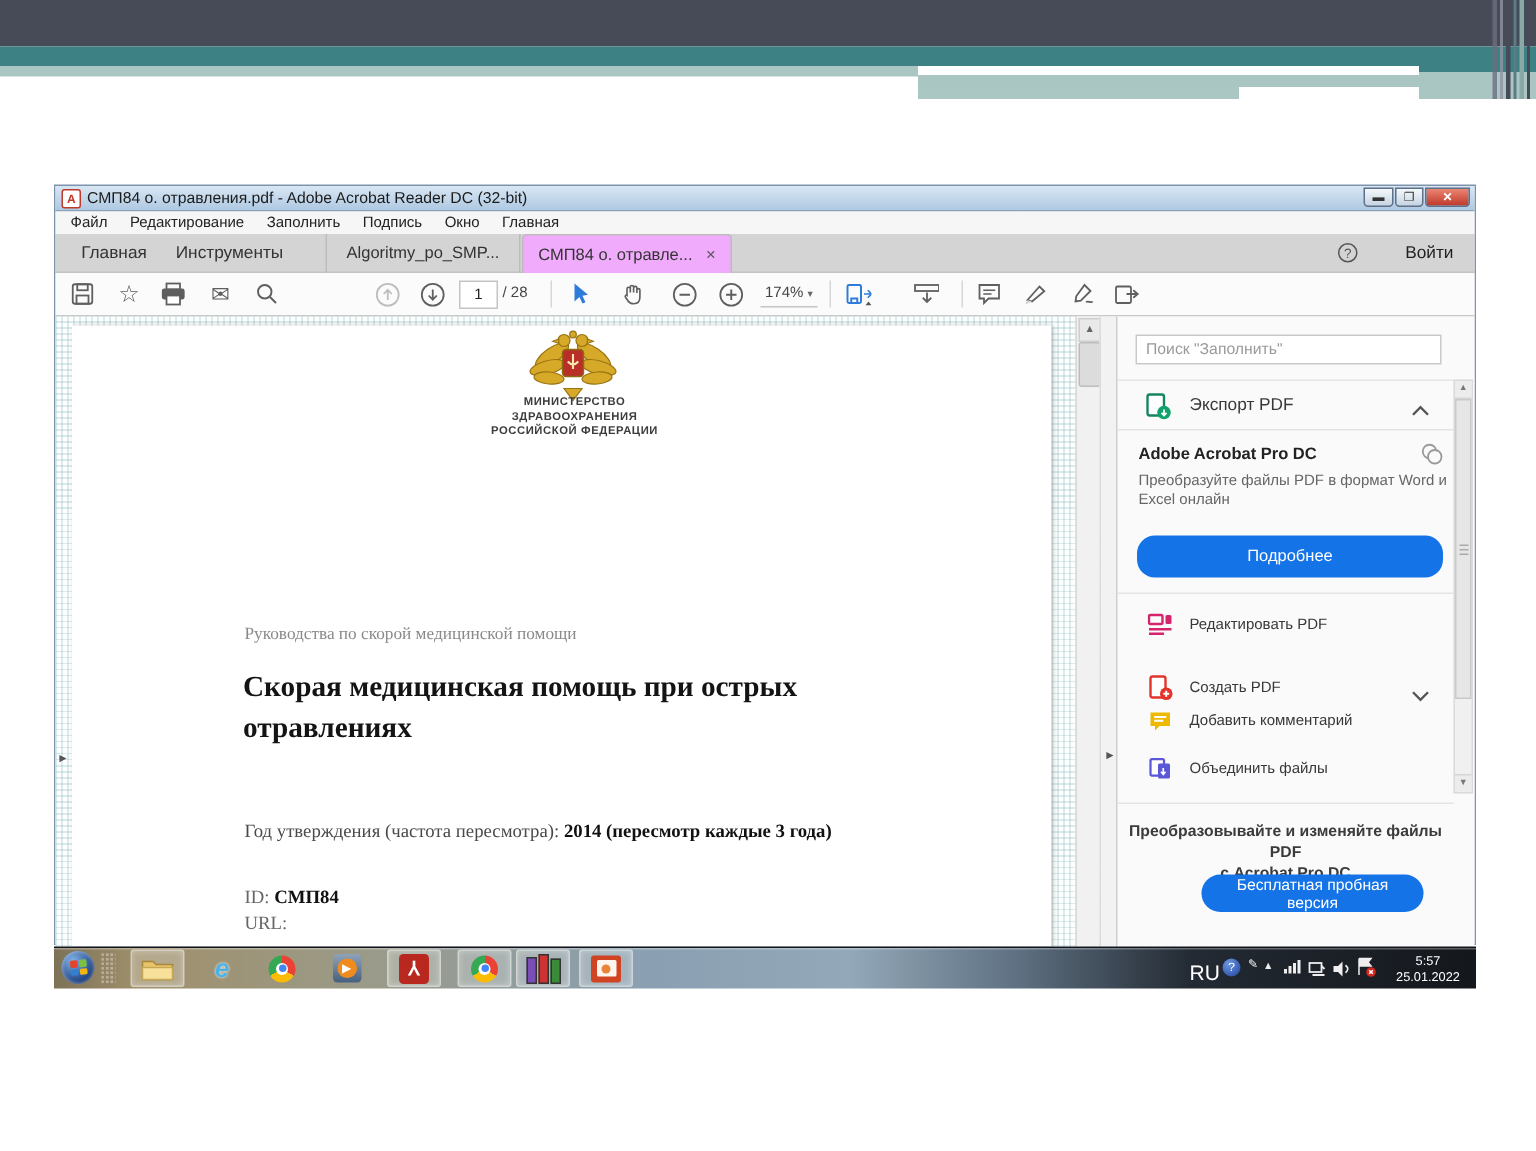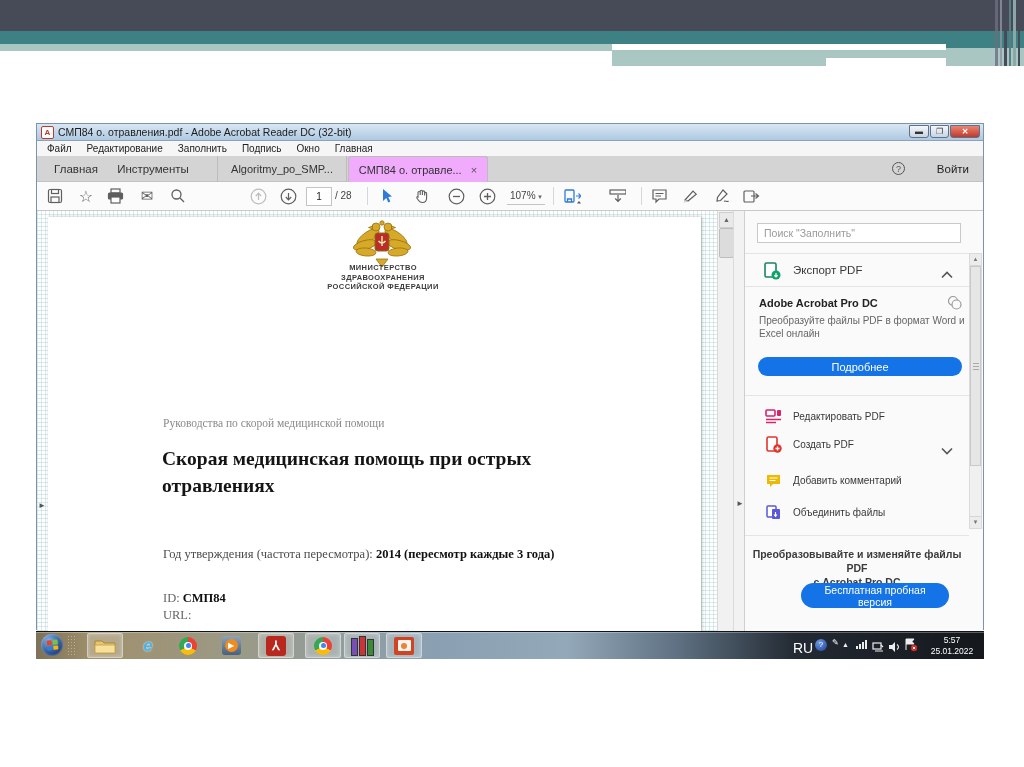--- a/index.html
+++ b/index.html
@@ -238,21 +238,21 @@
             <path d="M5 8.5h7" stroke="#5f5f5f" stroke-width="1.3"></path>
           </svg>
         </span>
       <span class="tico" style="left:441px;">
         <svg width="17" height="17">
             <circle cx="8.5" cy="8.5" r="7.3" fill="none" stroke="#5f5f5f" stroke-width="1.2"></circle>
             <path d="M5 8.5h7M8.5 5v7" stroke="#5f5f5f" stroke-width="1.3"></path>
           </svg>
         </span>
       <span class="ttext" style="left:470px;border-bottom:1px solid #c4c4c4;padding:0 3px;">
-        <span>107%</span> <span style="font-size:7px;color:#666;">▾</span></span>
+        <span>174%</span> <span style="font-size:7px;color:#666;">▾</span></span>
       <div class="tsep" style="left:516px;"></div>
       <span class="tico" style="left:526px;">
         <svg width="20" height="17">
             <g fill="none" stroke="#2f7bd9" stroke-width="1.3">
               <rect x="2" y="2" width="9" height="12" rx="1"></rect>
               <path d="M4.5 14v-3h4v3"></path>
               <path d="M13 8h4M15.5 5.5L18 8l-2.5 2.5" stroke-width="1.1"></path>
             </g>
             <path d="M16 13l2 2.5h-4z" fill="#555"></path>
           </svg>
@@ -359,33 +359,33 @@
       <div class="promoTitle">Adobe Acrobat Pro DC</div>
       <span class="ab" style="left:202px;top:84px;">
         <svg width="15" height="15">
             <circle cx="6" cy="6" r="4.5" fill="none" stroke="#9a9a9a" stroke-width="1.2"></circle>
             <circle cx="9.5" cy="9.5" r="4.5" fill="#fafafa" stroke="#9a9a9a" stroke-width="1.2"></circle>
           </svg></span>
       <div class="promoText">
         <div>Преобразуйте файлы PDF в формат Word и</div>
         <div>Excel онлайн</div>
       </div>
-      <button class="pill" style="left:13px;top:146px;width:204px;height:19px;">Подробнее</button>
+      <button class="pill" style="left:13px;top:146px;width:204px;height:28px;">Подробнее</button>
       <div class="divider" style="top:184px;"></div>
 
       <div class="toolitem" style="top:190px;">
         <span class="ic">
           <svg width="17" height="17">
               <rect x="1" y="2" width="9" height="6" rx="1" fill="none" stroke="#d6246c" stroke-width="1.6"></rect>
               <rect x="12" y="2" width="4" height="6" rx="1" fill="#d6246c"></rect>
               <path d="M1 11.5h15M1 14.5h10" stroke="#d6246c" stroke-width="1.6"></path>
             </svg></span>
         <span class="lb">Редактировать PDF</span>
       </div>
-      <div class="toolitem" style="top:218px;">
+      <div class="toolitem" style="top:232px;">
         <span class="ic">
           <svg width="17" height="17">
               <rect x="2" y="1" width="10" height="14" rx="1.5" fill="#fff" stroke="#e2342b" stroke-width="1.6"></rect>
               <circle cx="12.5" cy="12.5" r="4.2" fill="#e2342b"></circle>
               <path d="M12.5 10.5v4M10.5 12.5h4" stroke="#fff" stroke-width="1.3"></path>
             </svg></span>
         <span class="lb">Создать PDF</span>
         <span class="ab" style="left:196px;top:12px;">
           <svg width="12" height="8">
               <path class="chev" d="M1 1.5L6 6.5 11 1.5"></path>

